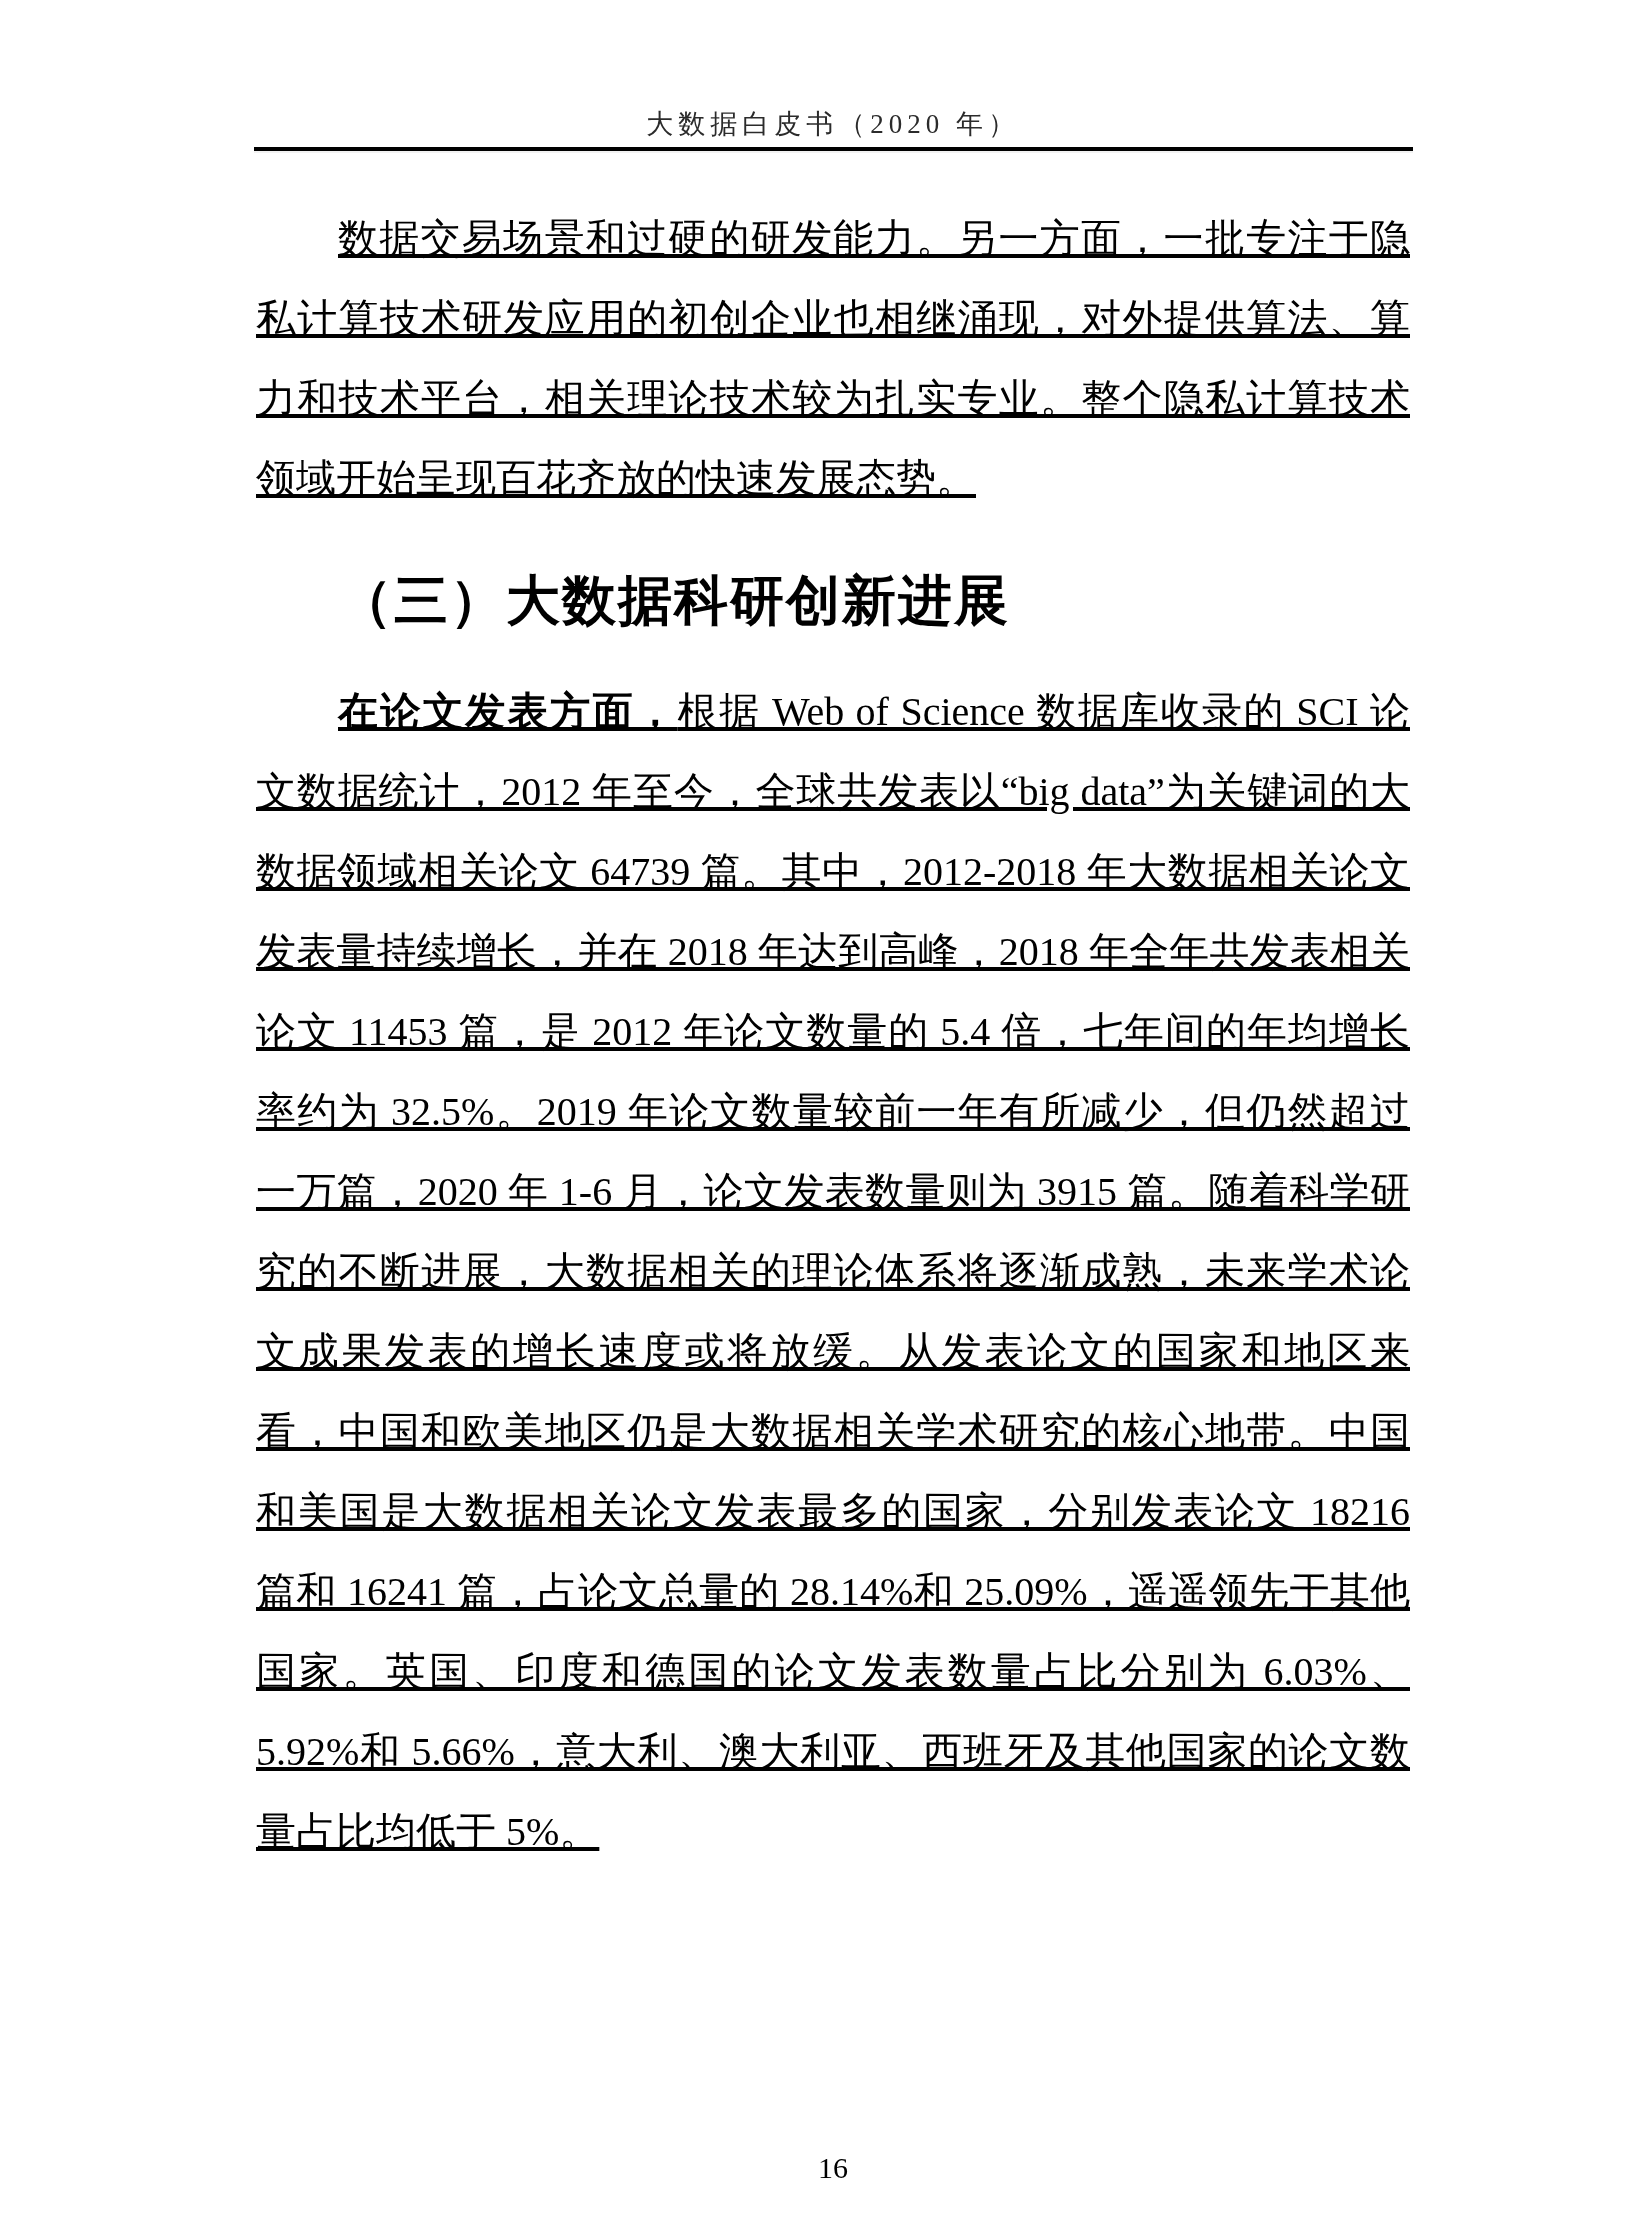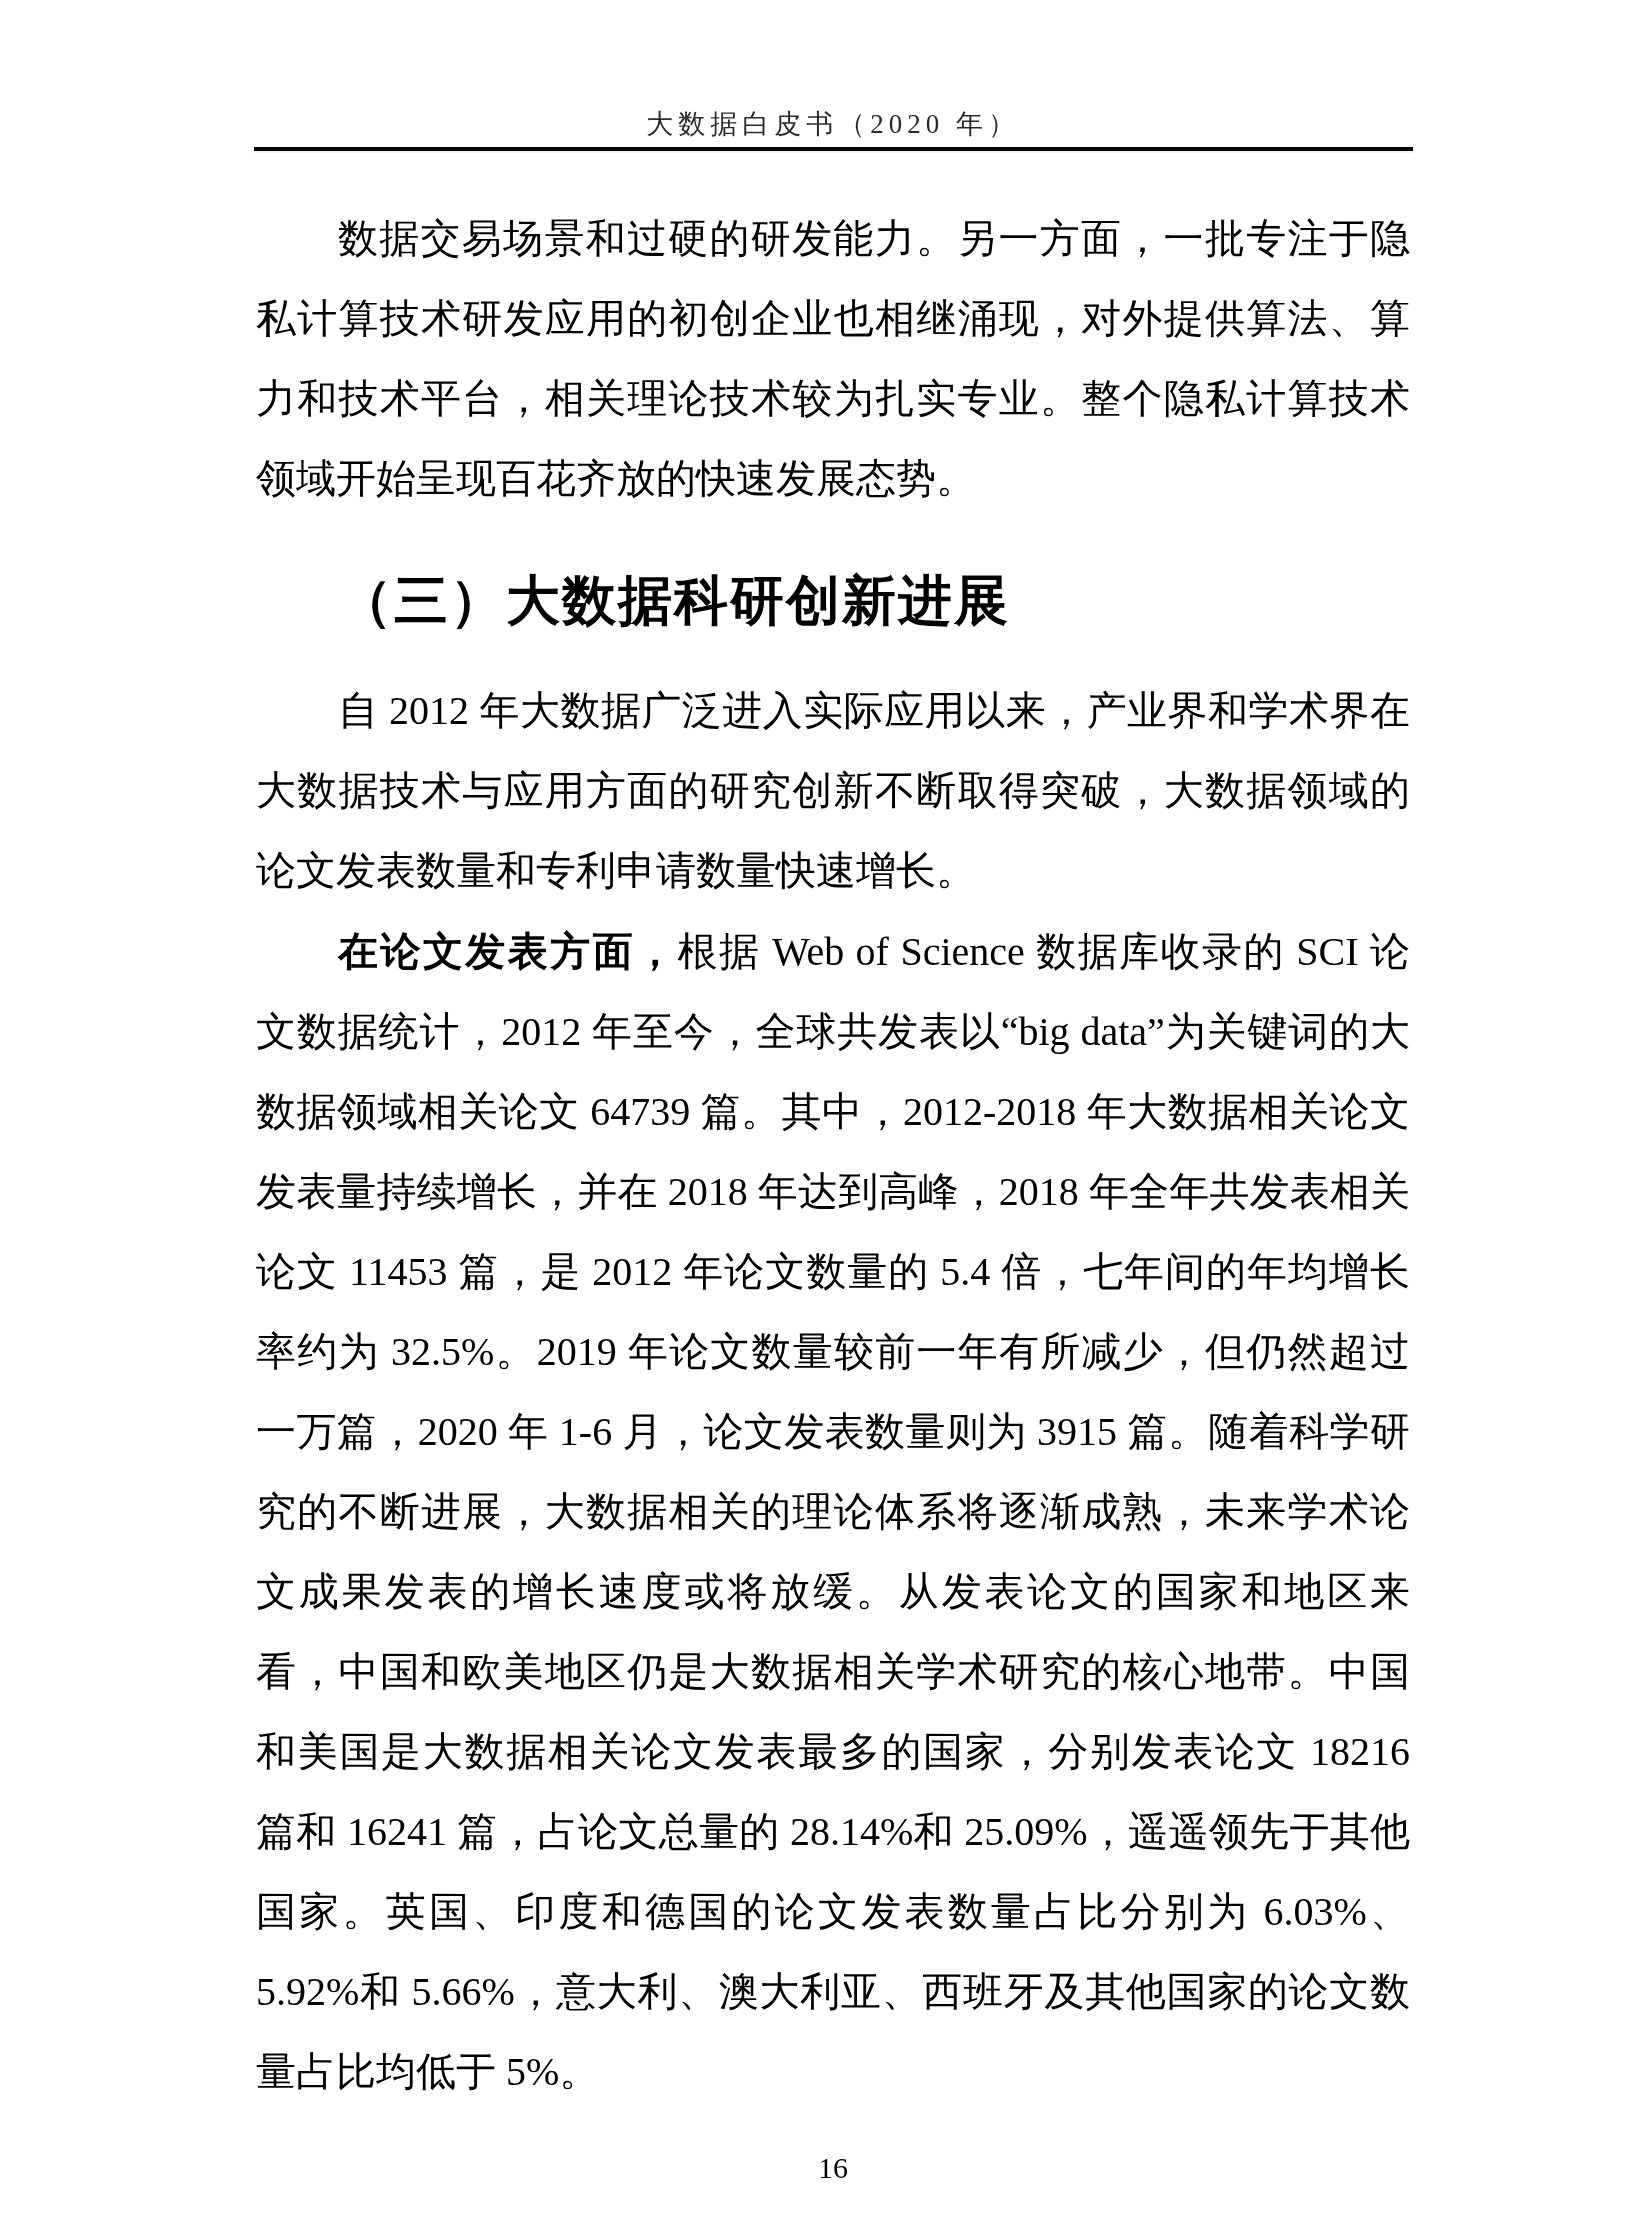--- a/index.html
+++ b/index.html
@@ -37,20 +37,21 @@
     margin: 0 auto;
     padding-top: 46px;
   }
   .body-paragraph {
     margin: 0;
     font-size: 40px;
     line-height: 80px;
     text-align: justify;
     text-indent: 82px;
     color: #000000;
+    text-decoration: underline;
   }
   .section-heading {
     margin: 42px 0 30px 0;
     font-size: 54px;
     line-height: 80px;
     font-weight: 700;
     text-indent: 82px;
     letter-spacing: 2px;
     color: #000000;
   }
@@ -78,21 +79,20 @@
   <div class="running-header">大数据白皮书（2020 年）</div>
 
   <div class="header-rule"></div>
 
   <div class="body-block">
 
     <p class="body-paragraph">数据交易场景和过硬的研发能力。另一方面，一批专注于隐私计算技术研发应用的初创企业也相继涌现，对外提供算法、算力和技术平台，相关理论技术较为扎实专业。整个隐私计算技术领域开始呈现百花齐放的快速发展态势。</p>
 
     <h2 class="section-heading">（三）大数据科研创新进展</h2>
 
-    <p class="body-paragraph">自 2012 年大数据广泛进入实际应用以来，产业界和学术界在大数据技术与应用方面的研究创新不断取得突破，大数据领域的论文发表数量和专利申请数量快速增长。</p>
 
     <p class="body-paragraph"><span class="lead-bold">在论文发表方面，</span><span>根据 Web of Science 数据库收录的 SCI 论文数据统计，2012 年至今，全球共发表以“big data”为关键词的大数据领域相关论文 64739 篇。其中，2012-2018 年大数据相关论文发表量持续增长，并在 2018 年达到高峰，2018 年全年共发表相关论文 11453 篇，是 2012 年论文数量的 5.4 倍，七年间的年均增长率约为 32.5%。2019 年论文数量较前一年有所减少，但仍然超过一万篇，2020 年 1-6 月，论文发表数量则为 3915 篇。随着科学研究的不断进展，大数据相关的理论体系将逐渐成熟，未来学术论文成果发表的增长速度或将放缓。从发表论文的国家和地区来看，中国和欧美地区仍是大数据相关学术研究的核心地带。中国和美国是大数据相关论文发表最多的国家，分别发表论文 18216 篇和 16241 篇，占论文总量的 28.14%和 25.09%，遥遥领先于其他国家。英国、印度和德国的论文发表数量占比分别为 6.03%、5.92%和 5.66%，意大利、澳大利亚、西班牙及其他国家的论文数量占比均低于 5%。</span></p>
 
   </div>
 
   <div class="page-number">16</div>
 
 </div>
 
 

